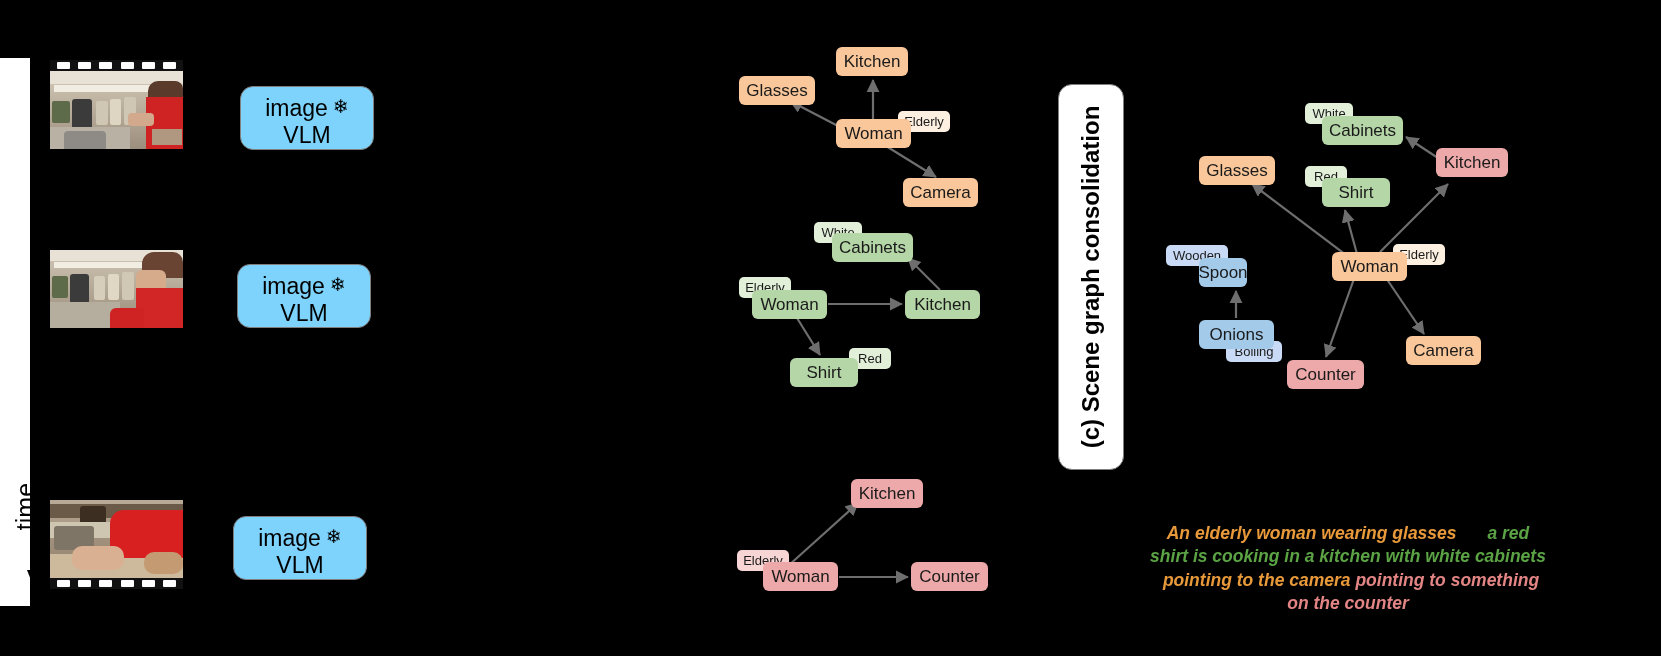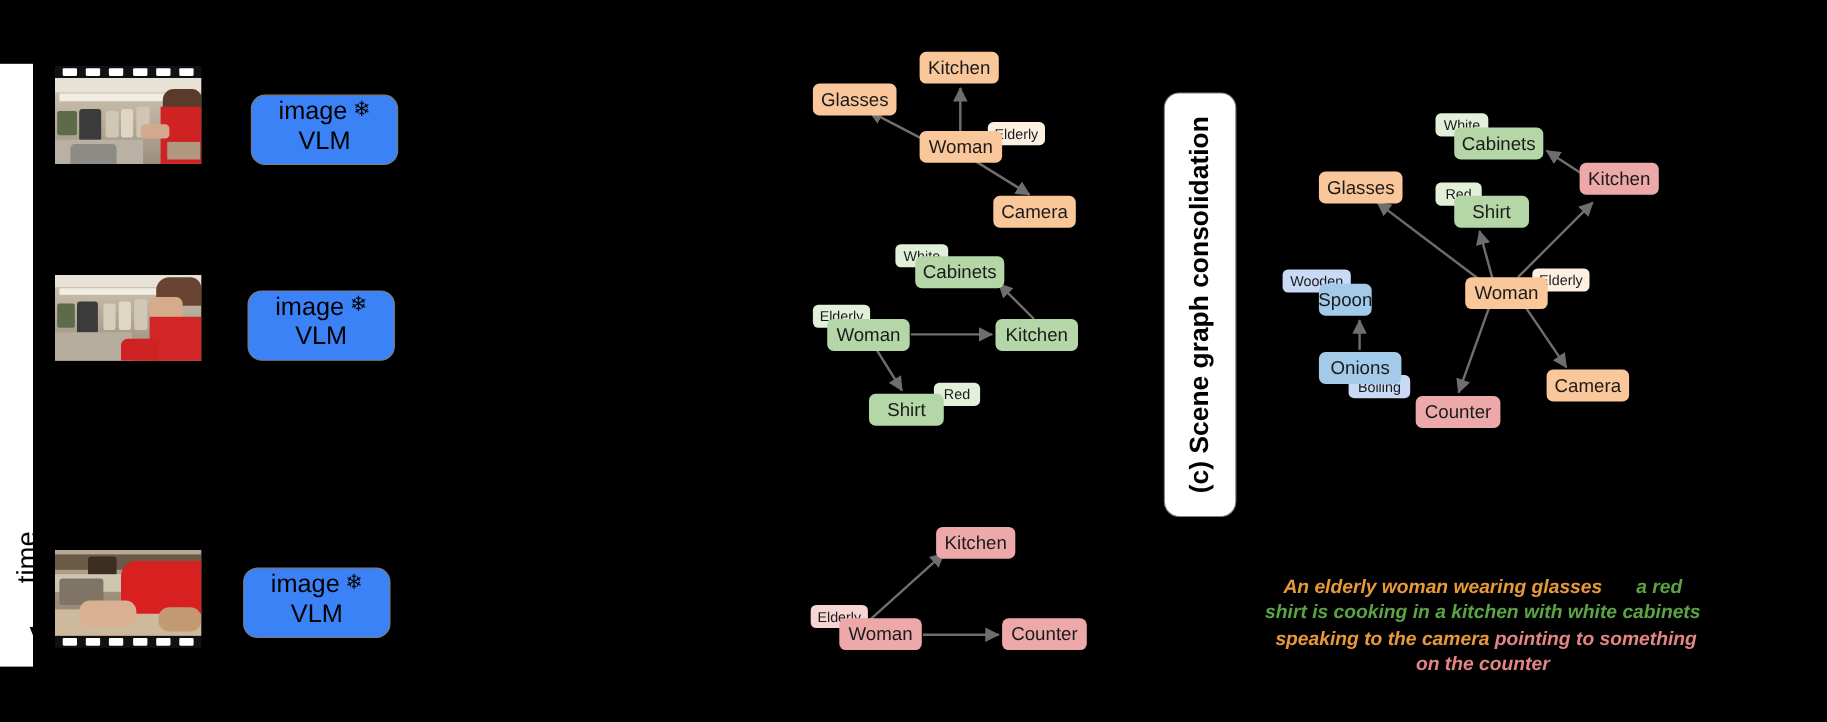--- a/index.html
+++ b/index.html
@@ -92,29 +92,30 @@
     overflow: hidden;
     background: #8b7d6b;
   }
 
   
   .kx { position: absolute; }
 
   
   .model-box {
     position: absolute;
-    background: #3b82f6;
+    background: #7dd3fc;
     border: 1.6px solid #7f7f7f;
     border-radius: 13px;
     box-shadow: 3px 3px 0 rgba(0,0,0,0.55);
     display: flex;
-    align-items: flex-start;
+    align-items: flex-end;
     justify-content: center;
     text-align: center;
     color: #000;
+    margin-left: 12px;
   }
   .model-box .txt { line-height: 1.18; }
   .vlm-box { width: 132px; height: 62px; font-size: 23px; }
   .vlm-box .snow { font-size: 19px; vertical-align: 3px; margin-left: 5px; }
   .g2t-box {
     width: 200px; height: 62px;
     font-size: 23px; font-weight: bold;
   }
 
   
@@ -365,17 +366,17 @@
   <div class="node n-blue" style="left:1199px; top:258px; width:48px;">Spoon</div>
   <div class="node n-blue" style="left:1199px; top:320px; width:75px;">Onions</div>
   <div class="node n-orange" style="left:1406px; top:336px; width:75px;">Camera</div>
   <div class="node n-pink" style="left:1287px; top:360px; width:77px;">Counter</div>
 
   <div class="caption">
     <span class="c-orange">An elderly woman wearing glasses</span>
     <span class="c-green" style="padding-left:26px;">a</span>
     <span class="c-green">red shirt is cooking in a kitchen with white</span>
     <span class="c-green">cabinets</span>
-    <span class="c-orange" style="padding-left:6px;">speaking to the camera</span>
+    <span class="c-orange" style="padding-left:6px;">pointing to the camera</span>
     <span class="c-pink">pointing to something on the counter</span>
   </div>
 
 </div>
 
 </body></html>

